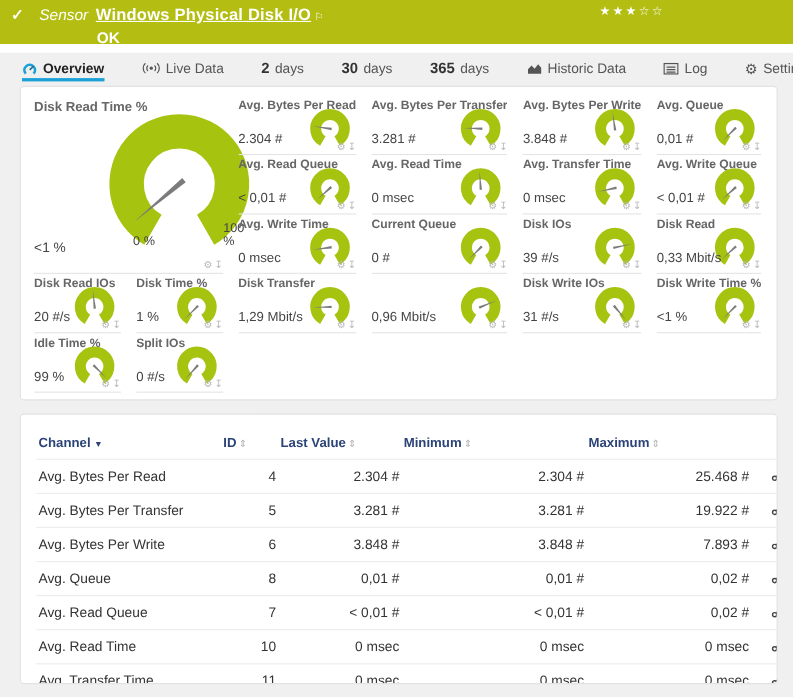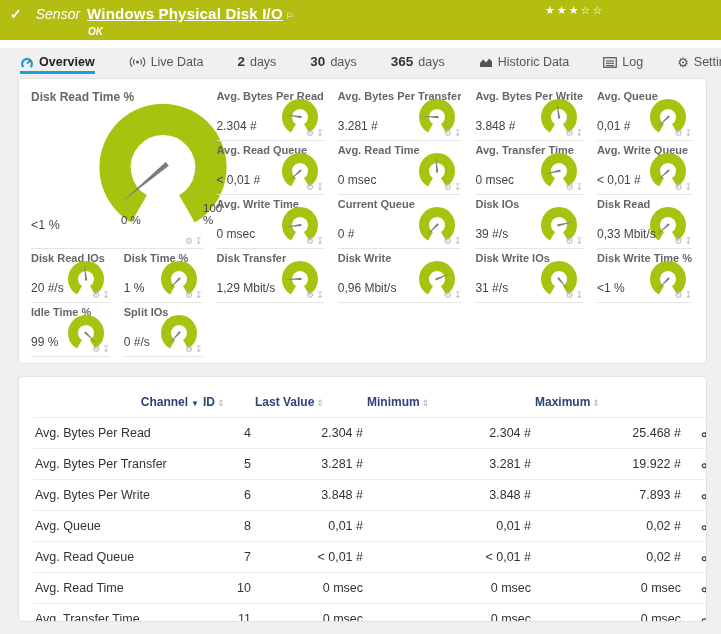--- a/index.html
+++ b/index.html
@@ -7,21 +7,21 @@
     font-family:"Liberation Sans", sans-serif; }
 
   
   .sensor-bar { height:40px; padding:5px 10px 0 10px; position:relative; color:#fff; }
   .sensor-line1 { display:flex; align-items:baseline; }
   .check { font-size:14px; font-weight:bold; margin-right:14px; }
   .kind { font-style:italic; font-size:14px; margin-right:7px; }
   .sensor-title { font-size:15px; font-weight:bold; letter-spacing:.2px;text-decoration:underline; }
   .flag { font-size:9px; vertical-align:super; margin-left:3px; }
   .stars { position:absolute; left:545px; top:4px; font-size:11px; letter-spacing:2px; }
-  .sensor-status { font-size:10px; font-weight:bold; margin:4px 0 0 78px;font-style:italic; }
+  .sensor-status { font-size:14px; font-weight:bold; margin:4px 0 0 78px; }
 
   
   .tab-strip { background:#fff; height:8px; }
   .tab-bar { display:flex; align-items:flex-end; padding:0 0 0 38px; height:26px; gap:34px;justify-content:center; }
   .tab { display:flex; align-items:center; gap:5px; font-size:12.5px; color:#555;
     padding-bottom:5px; cursor:pointer; white-space:nowrap; }
   .tab.active { border-bottom:3px solid var(--accent-blue); padding-bottom:2px; color:#222; font-weight:bold; }
   .tab .num { font-weight:bold; font-size:13.5px; color:#333; }
   .tab-ico { display:inline-flex; }
   .gear-glyph { font-size:13px; color:#555; line-height:1; }
@@ -49,21 +49,21 @@
   .main-gauge-svg .arc { stroke:var(--gauge-green); }
   .scale-min { position:absolute; left:90px; bottom:22px; font-size:11.5px; color:#444; }
   .scale-max { position:absolute; left:172px; bottom:22px; font-size:11.5px; color:#444; }
   .main-cell .g-value { bottom:16px; font-size:12.5px; }
 
   
   .table-panel { margin-top:12px; padding:8px 14px 0 14px; height:246px; overflow:hidden; }
   table { width:100%; border-collapse:collapse; table-layout:fixed; }
   th { color:var(--th-blue); font-size:12px; font-weight:bold; text-align:left;
     padding:10px 2px 8px 2px; vertical-align:top; cursor:pointer; }
-  th.c-channel { text-align:right; }
+  th.c-channel { text-align:left; }
   th .sort { color:#b0b0b0; font-size:9px; font-weight:normal; margin-left:2px; }
   th .caret { font-size:8px; margin-left:3px; }
   td { font-size:12.5px; color:#333; text-align:right; padding:7px 2px;
     border-top:1px solid #ececec; white-space:nowrap; }
   td.c-channel { text-align:left; }
   td.c-edit, th.c-edit { text-align:center; }
   .c-channel { width:168px; }
   .c-id { width:52px; }
   .c-last { width:112px; }
   .c-min { width:168px; }
@@ -353,21 +353,20 @@
       <polygon class="needle" points="18.9,21.5 21.1,21.5 20,4.5" transform="rotate(268 20 20)"></polygon>
     </svg>
     <div class="g-value">1,29 Mbit/s</div>
     <div class="g-icons">
       <span>⚙</span>
       <span>↧</span>
     </div>
   </div>
 
   <div class="cell">
-    <div class="g-title">Disk Write</div>
     <svg class="mini-gauge" viewBox="0 0 40 40">
       <path class="arc" d="M 13.5 31.26 A 13 13 0 1 1 26.5 31.26" fill="none" stroke-width="10"></path>
       <polygon class="needle" points="18.9,21.5 21.1,21.5 20,4.5" transform="rotate(68 20 20)"></polygon>
     </svg>
     <div class="g-value">0,96 Mbit/s</div>
     <div class="g-icons">
       <span>⚙</span>
       <span>↧</span>
     </div>
   </div>

